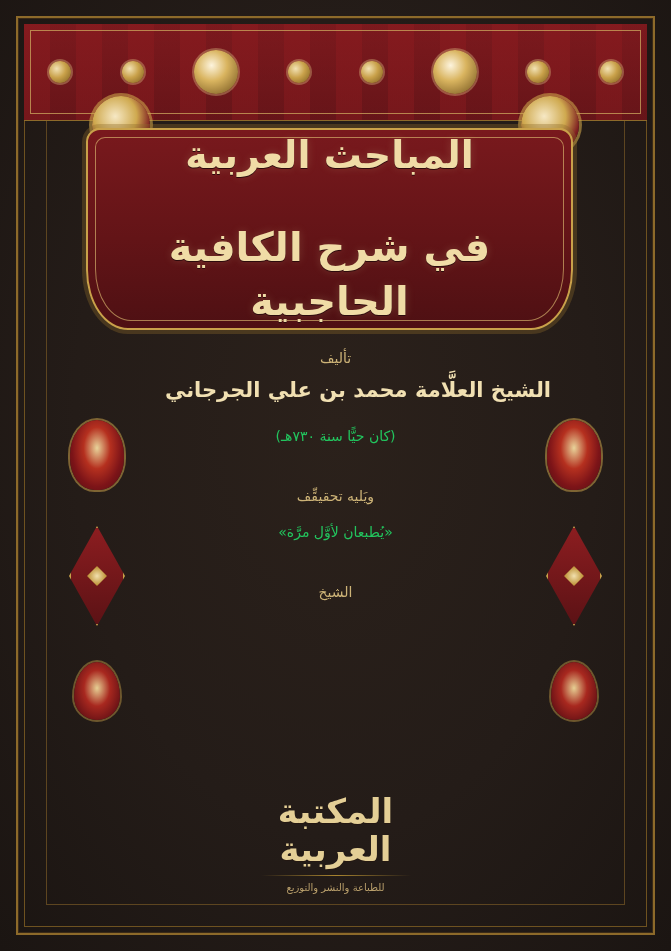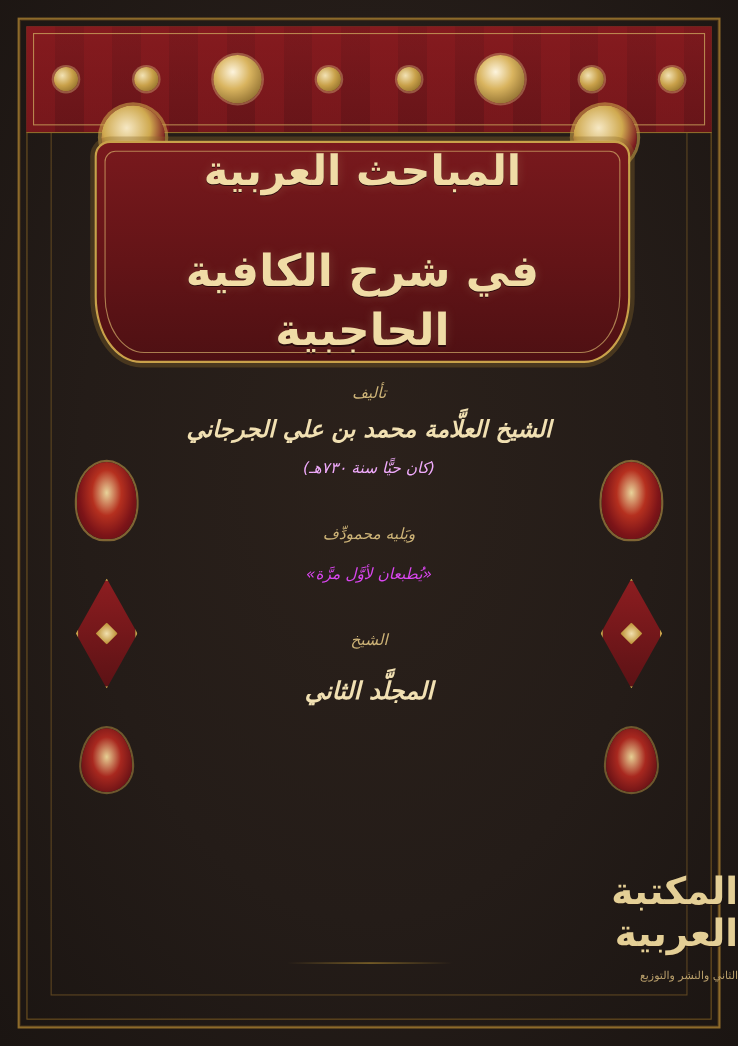--- a/index.html
+++ b/index.html
@@ -196,64 +196,65 @@
   
   .content {
     position: absolute;
     left: 120px;
     right: 120px;
     top: 350px;
     text-align: center;
     color: #e8d6a6;
     direction: rtl;
   }
-  .blk { margin-bottom: 26px; font-style: italic; }
+  .blk { margin-bottom: 26px; }
   .lbl {
     font-size: 14px;
     color: #cdb377;
     margin-bottom: 8px;
     letter-spacing: 0;
   }
   .big {
     font-size: 21px;
     font-weight: 700;
     color: #f1e0b2;
     line-height: 1.6;
+    text-align: right;
   }
   .mid {
     font-size: 19px;
     font-weight: 700;
     color: #efdeae;
     line-height: 1.6;
   }
   .small {
     font-size: 14px;
-    color: #f0abfc;
-    margin-top: 10px;
+    color: #22c55e;
+    margin-top: 20px;
   }
   .quote {
     font-size: 14px;
-    color: #d946ef;
+    color: #22c55e;
     margin-top: 20px;
   }
   .volume {
     font-size: 22px;
     font-weight: 700;
     color: #f1e0b2;
     margin-top: 4px;
   }
 
   .spacer-18 { height: 18px; }
 
   
   .publisher {
     position: absolute;
     left: 0; right: 0;
     bottom: 58px;
-    text-align: right;
+    text-align: center;
     direction: rtl;
   }
   .pub-mark {
     color: #e4cf96;
     font-size: 34px;
     font-weight: 700;
     line-height: 1.1;
     text-shadow: 0 1px 0 #241812;
   }
   .pub-sub2 {
@@ -317,35 +318,32 @@
 
     <div class="blk">
       <div class="lbl">تأليف</div>
       <div class="big">الشيخ العلَّامة محمد بن علي الجرجاني</div>
       <div class="small">(كان حيًّا سنة ٧٣٠هـ)</div>
     </div>
 
     <div class="spacer-18"></div>
 
     <div class="blk">
-      <div class="lbl">ويَليه محمودِّف</div>
+      <div class="lbl">ويَليه تحقيقِّف</div>
       <div class="quote">«يُطبعان لأوَّل مرَّة»</div>
     </div>
 
     <div class="spacer-18"></div>
 
     <div class="blk">
       <div class="lbl">الشيخ</div>
     </div>
 
-    <div class="blk">
-      <div class="volume">المجلَّد الثاني</div>
-    </div>
 
   </div>
 
   <div class="publisher">
     <div class="pub-mark">المكتبة</div>
     <div class="pub-mark">العربية</div>
     <div class="pub-rule"></div>
-    <div class="pub-sub2">الثاني والنشر والتوزيع</div>
+    <div class="pub-sub2">للطباعة والنشر والتوزيع</div>
   </div>
 </div>
 
 </body></html>

